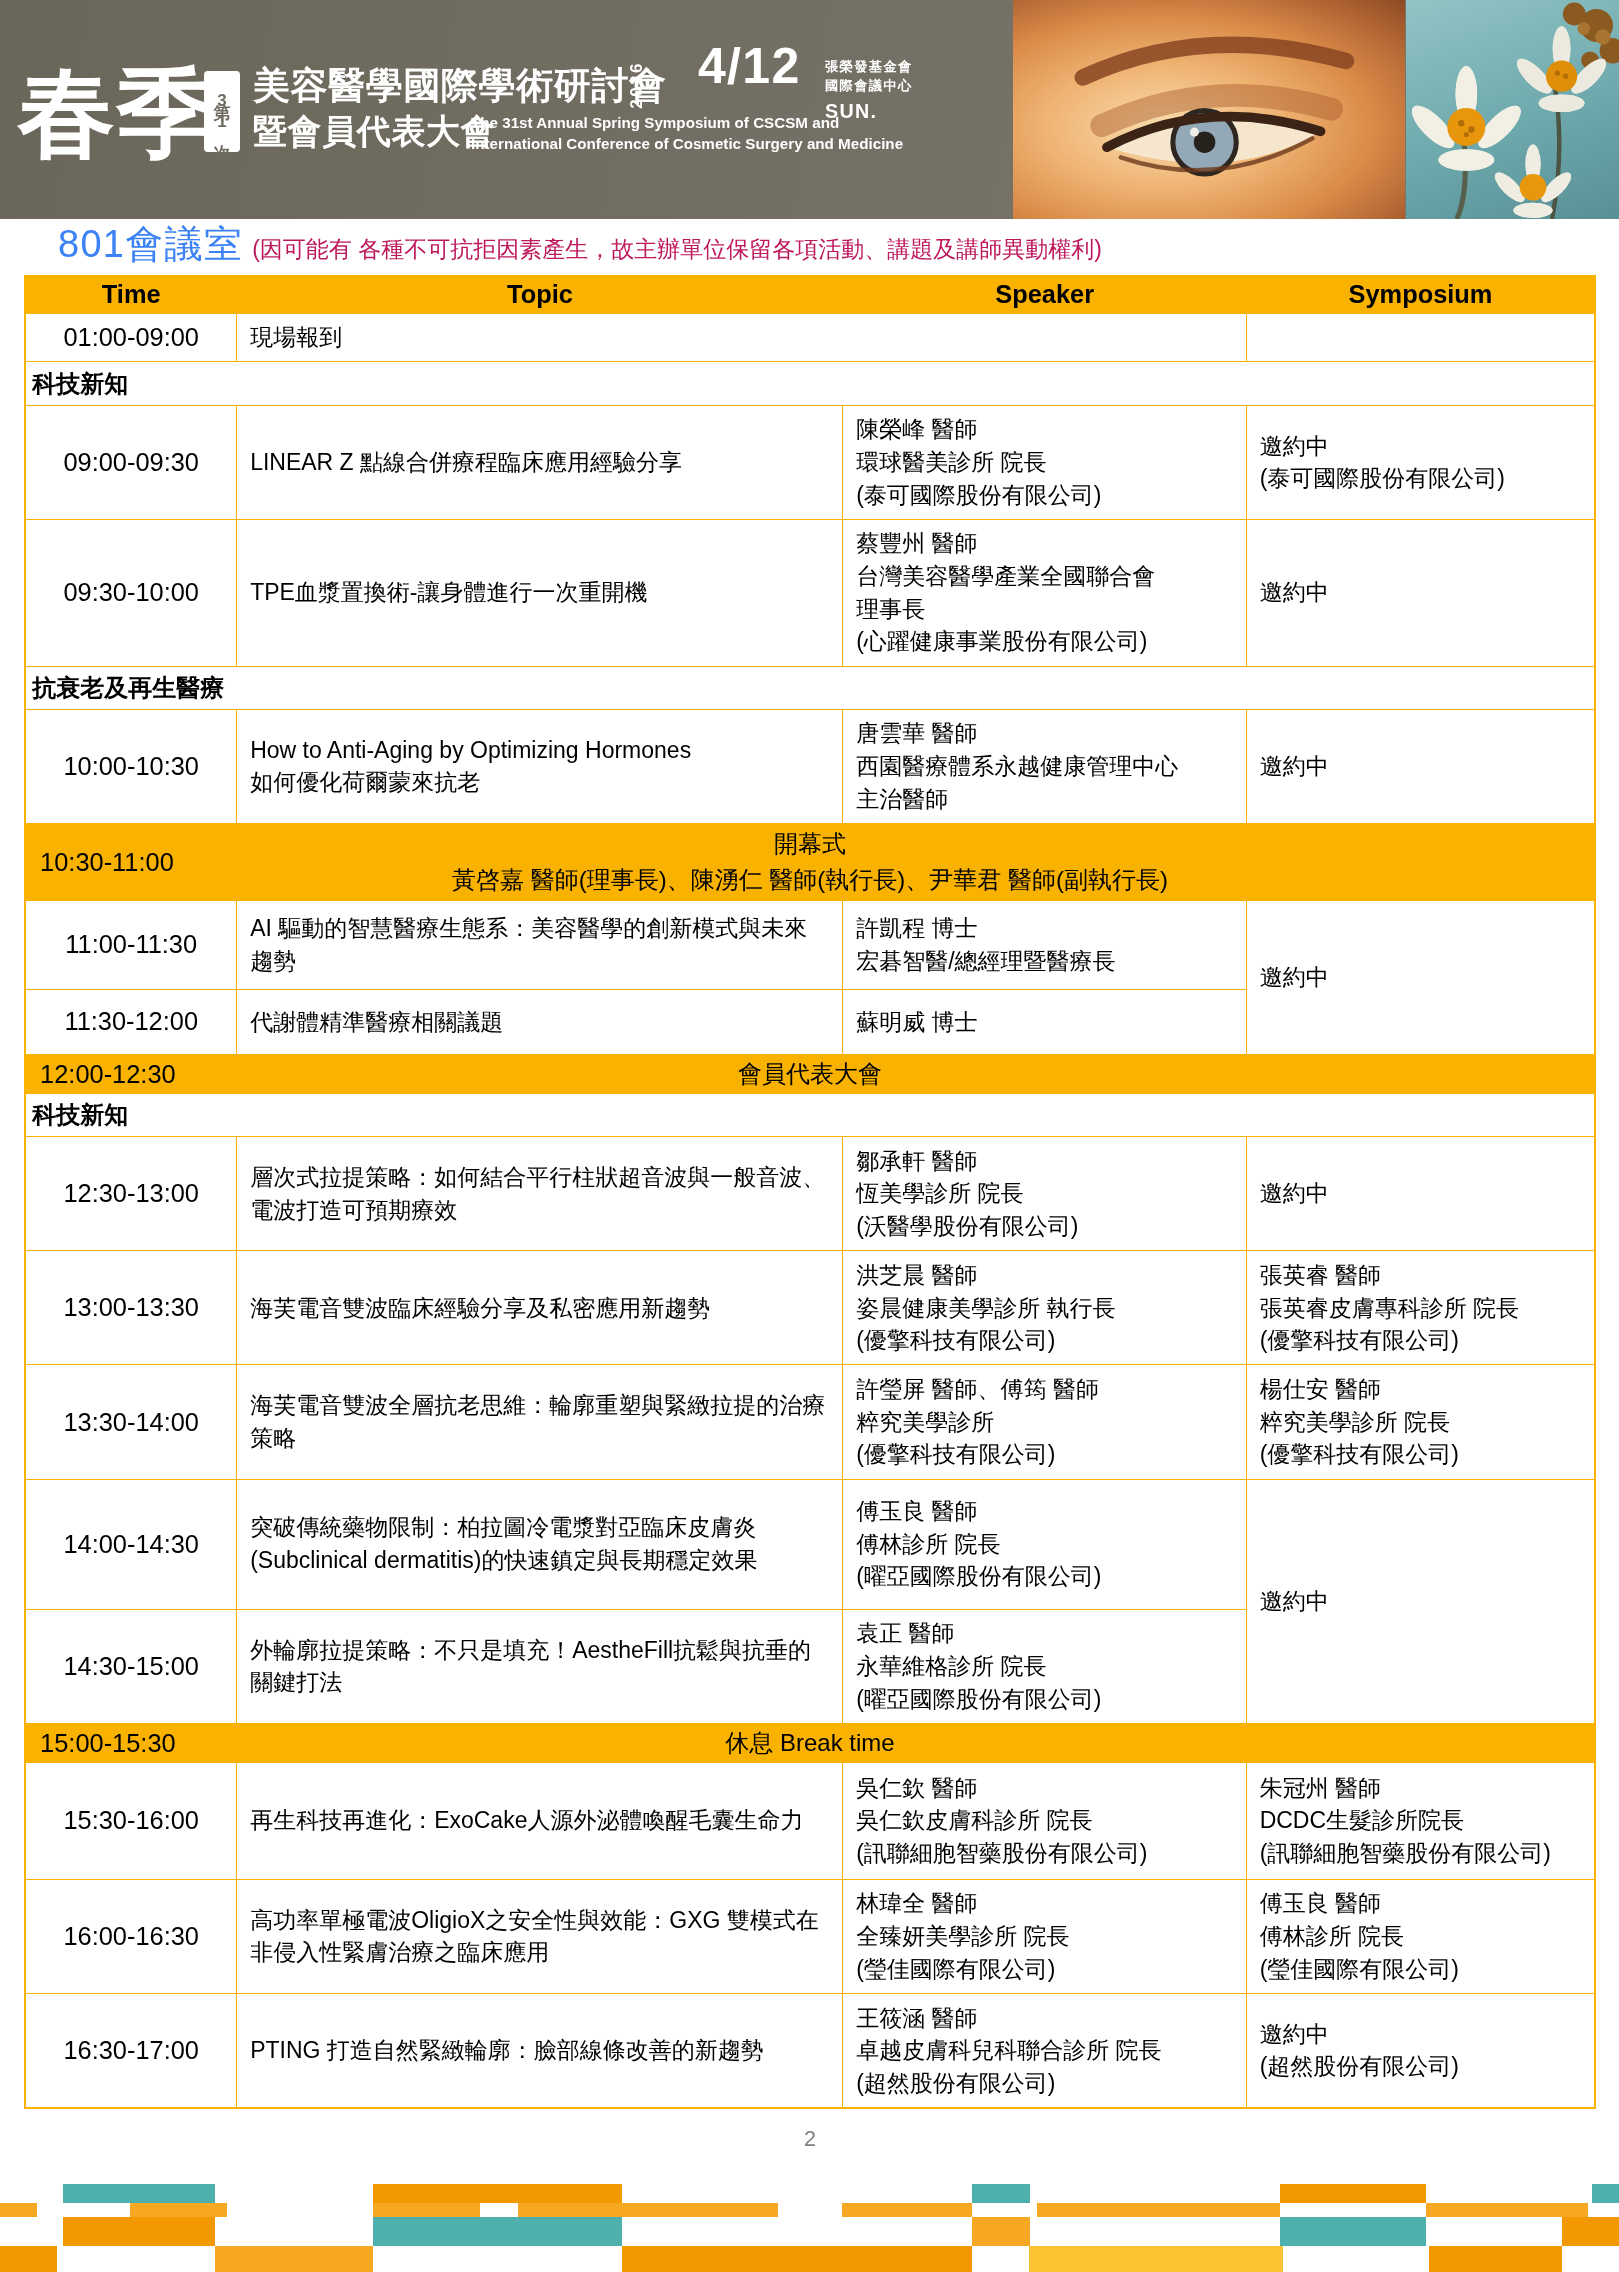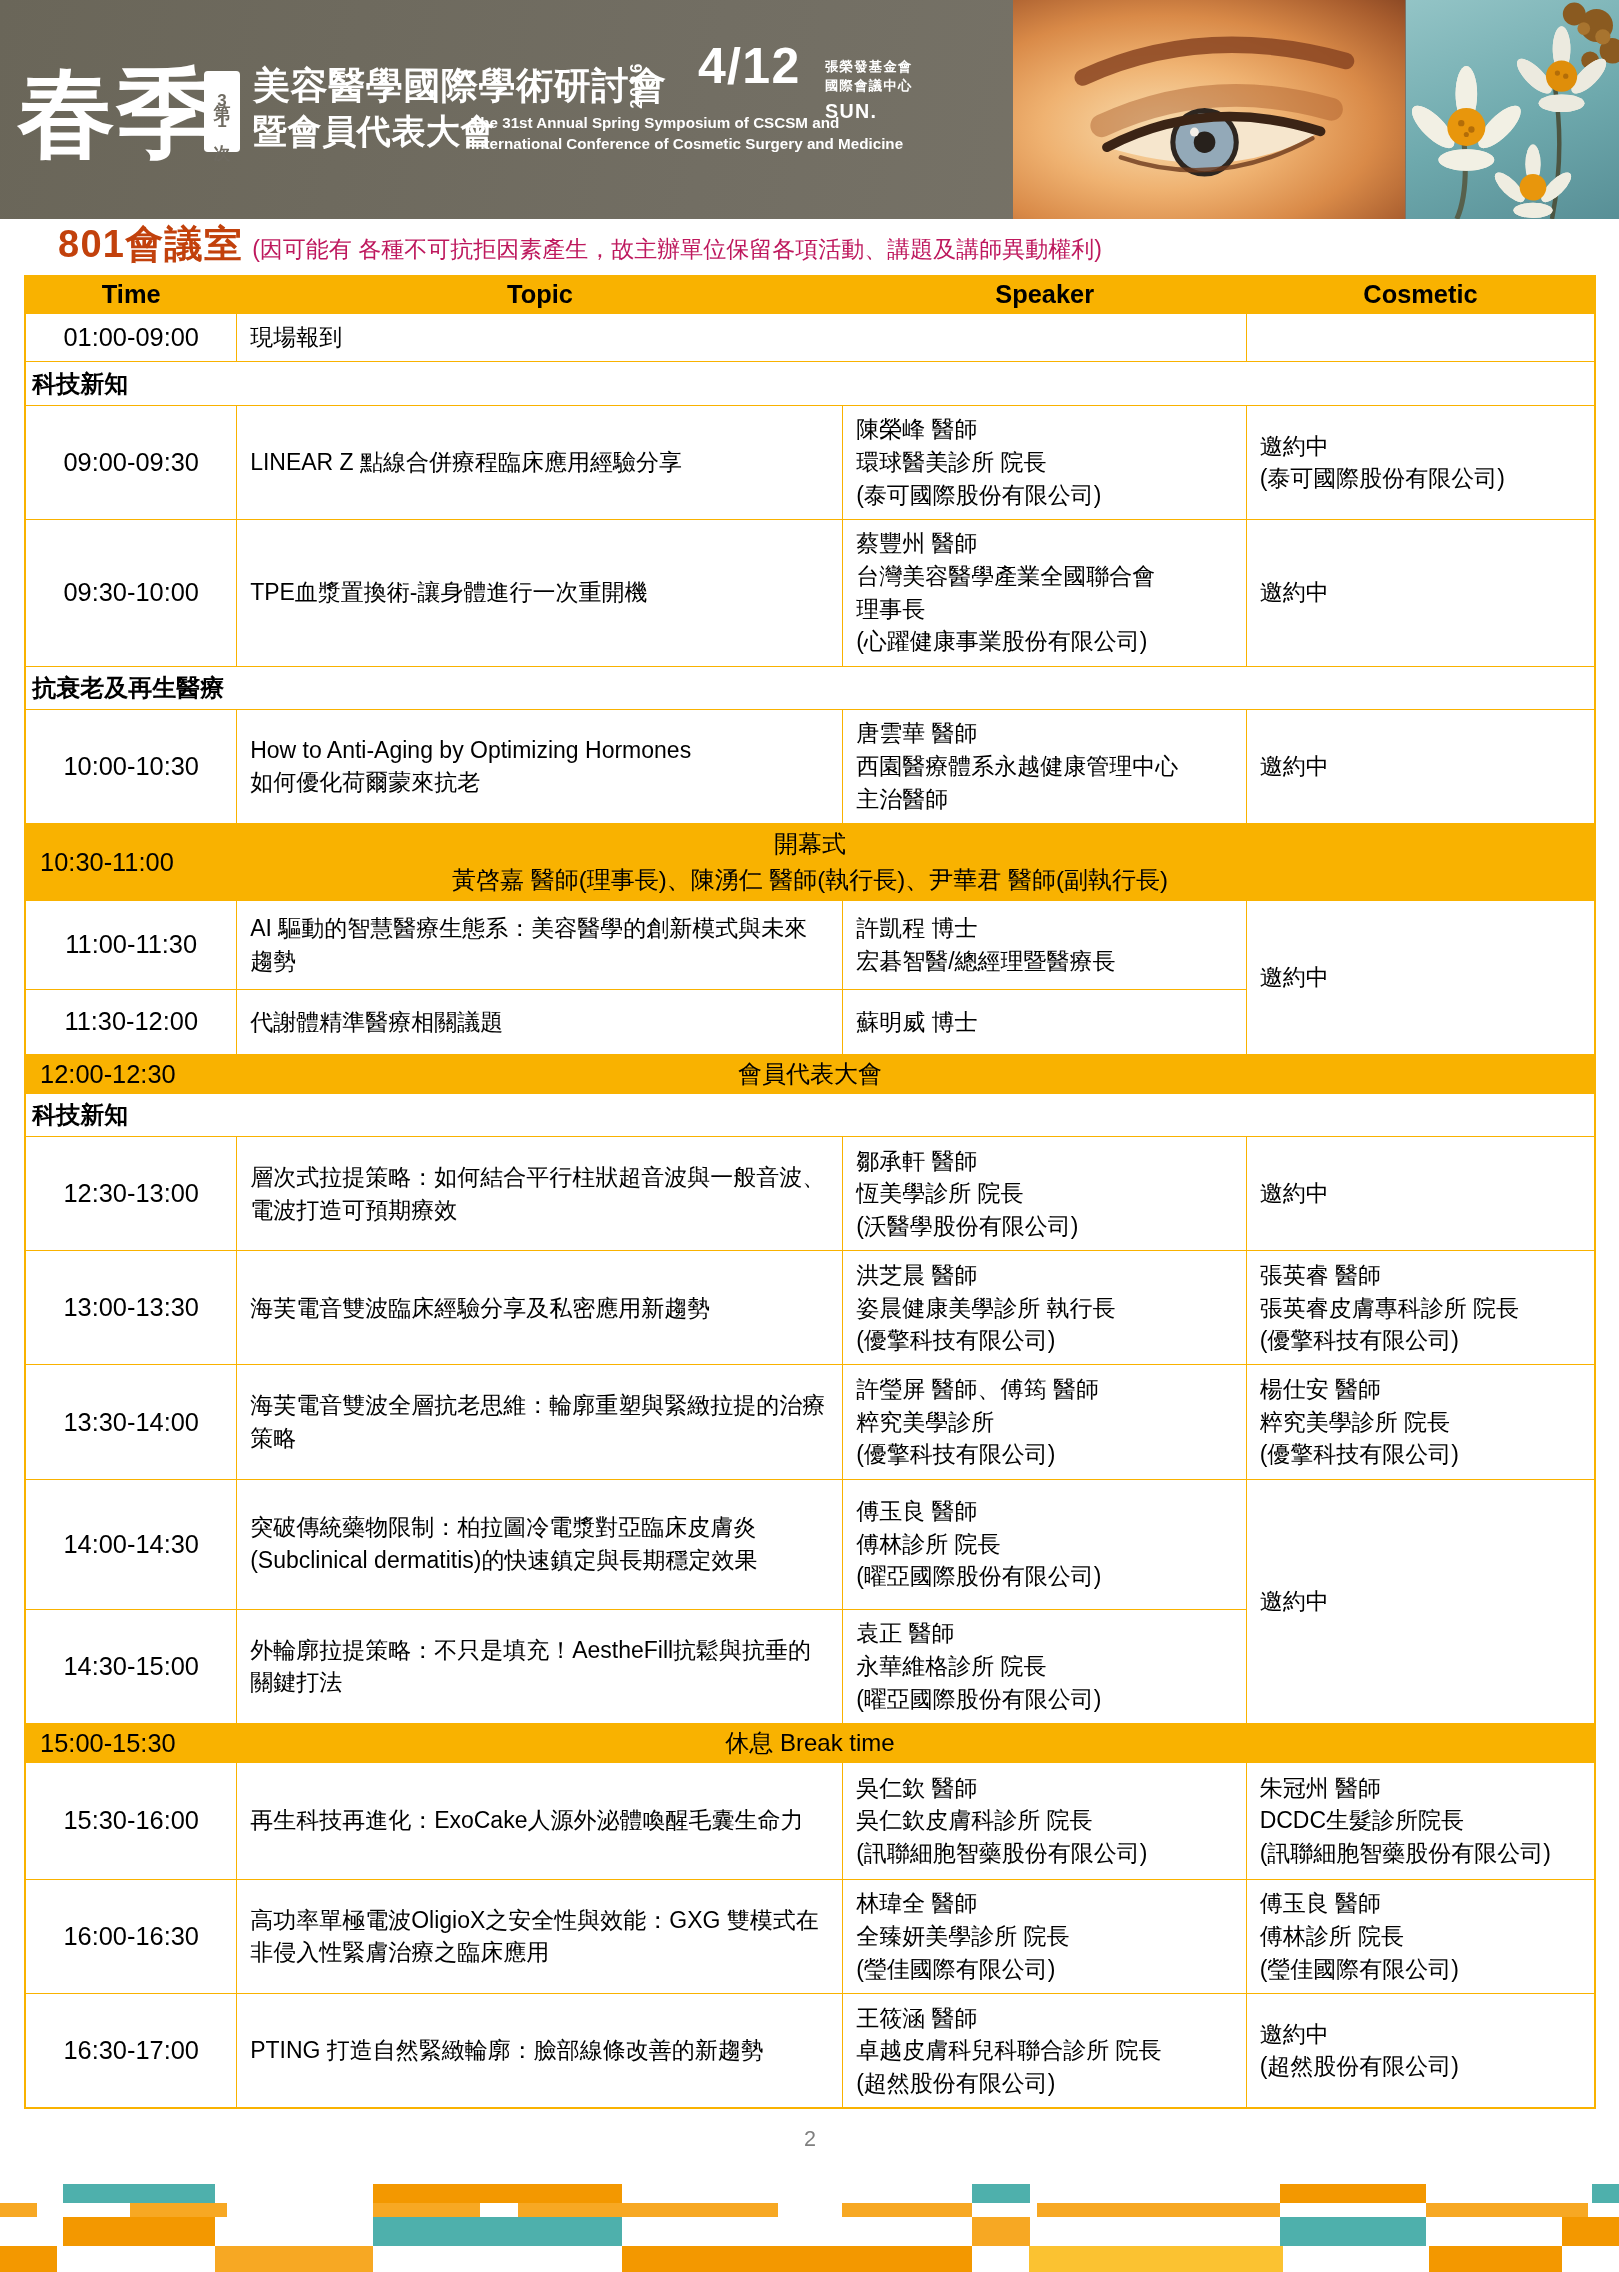--- a/index.html
+++ b/index.html
@@ -25,21 +25,21 @@
   .d-sun { font-size:19.7px; font-weight:800; margin-top:5.1px; letter-spacing:1.3px;}
   .photo-eye { position:absolute; left:1013px; top:0; width:392px; height:219px;
     background:radial-gradient(ellipse at 38% 58%, #f8dcae 0%, #efb271 35%, #d98a48 62%, #a85d2e 88%, #8d4a25 100%); }
   .photo-flowers { position:absolute; left:1406px; top:0; width:214px; height:219px;
     background:linear-gradient(160deg,#93c4c6 0%,#6ea9ad 55%,#588f96 100%); }
 
   
   .title-row { display:flex; align-items:center; margin:9px 0 0 58px; height:84px;}
   .agenda-title { font-size:48px; font-weight:800; color:#111; margin-left:12.7px; letter-spacing:2.5px;}
   .room-row { margin:0 0 5.1px 58px; display:flex; align-items:baseline; }
-  .room { font-size:38px; font-weight:700; color:#c2410c; letter-spacing:1.3px;}
+  .room { font-size:38px; font-weight:400; color:#3b82f6; letter-spacing:1.3px;}
   .room-note { font-size:23px; color:#be185d; margin-left:9px; }
 
   
   table.agenda { width:1572px; margin:3.8px 24px 0 24px; border-collapse:collapse;
     table-layout:fixed; font-size:23px; color:#000; }
   table.agenda col.c-time{width:13.5%;} table.agenda col.c-topic{width:38.6%;}
   table.agenda col.c-speaker{width:25.7%;} table.agenda col.c-mod{width:22.2%;}
   table.agenda th, table.agenda td { border:1.9px solid #f9b200; }
   table.agenda { border:2.5px solid #f9b200; }
   th.hdr { background:#f9b200; font-size:25.4px; font-weight:600; height:37px; }
@@ -173,21 +173,21 @@
         <col class="c-time">
         <col class="c-topic">
         <col class="c-speaker">
         <col class="c-mod">
       </colgroup>
     <thead>
       <tr>
         <th class="hdr">Time</th>
         <th class="hdr">Topic</th>
         <th class="hdr">Speaker</th>
-        <th class="hdr">Cosmetic</th>
+        <th class="hdr">Symposium</th>
       </tr>
     </thead>
     <tbody>
       <tr class="h58">
         <td class="time">01:00-09:00</td>
         <td class="topic" colspan="2">現場報到</td>
         <td class="moderator"></td>
       </tr>
       <tr class="section-row h56">
         <td colspan="4">科技新知</td>

